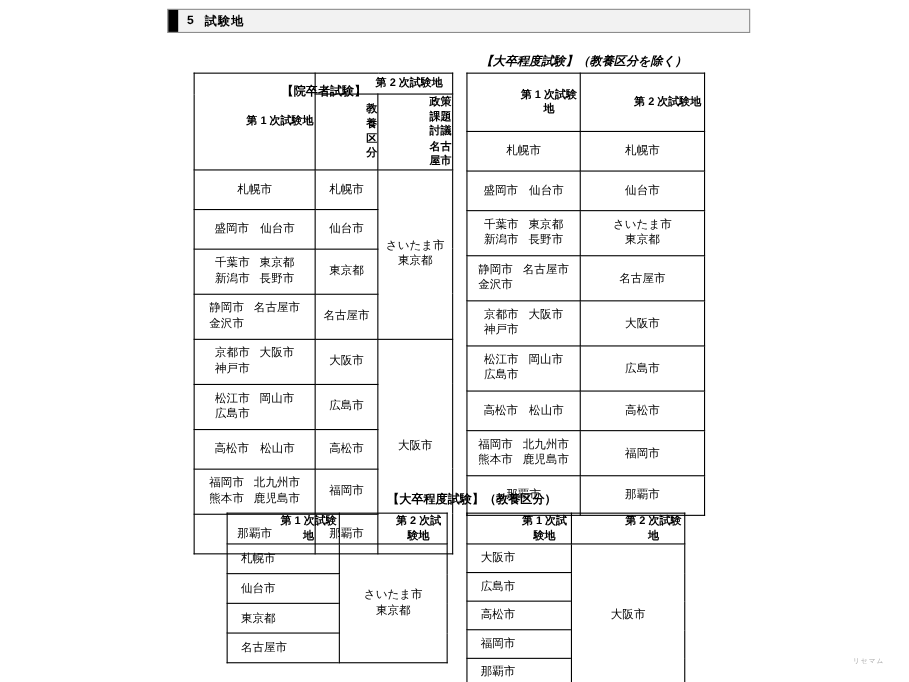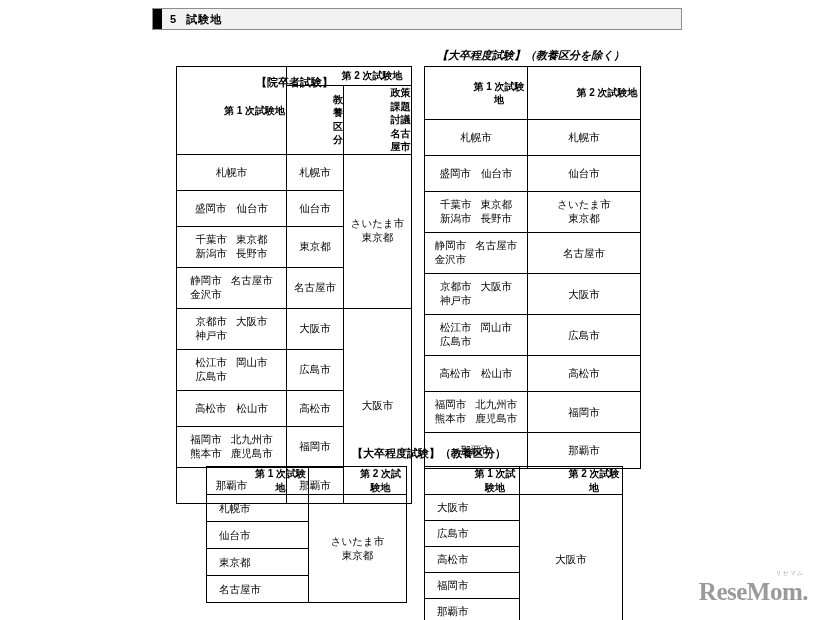--- a/index.html
+++ b/index.html
@@ -457,14 +457,13 @@
       <td style="height:25px; text-align:left; padding-left:12px;">福岡市</td>
     </tr>
     <tr>
       <td style="height:25px; text-align:left; padding-left:12px;">那覇市</td>
     </tr>
   </tbody>
 </table>
 
 <div class="watermark">
   <div class="sub">リセマム</div>
-  <div class="rm"><span>ReseMom</span><span class="dot">.</span></div>
 </div>
 
 </body></html>

